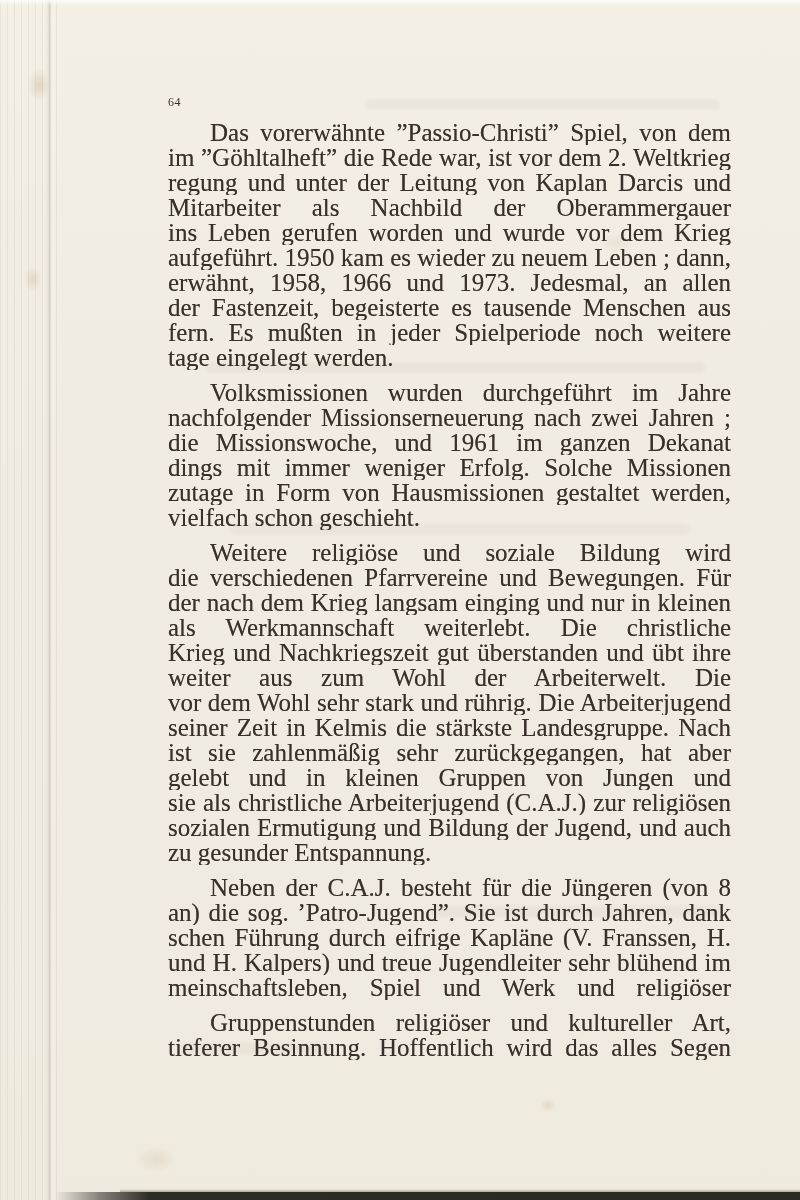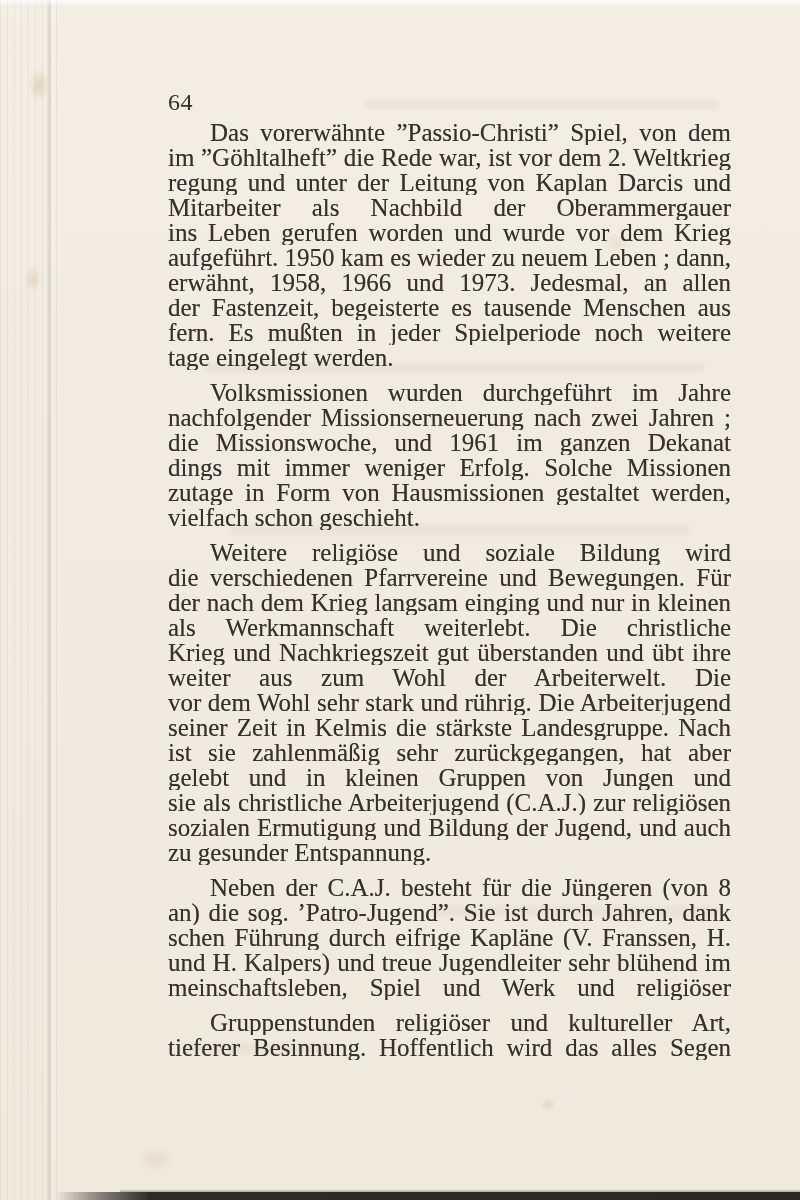--- a/index.html
+++ b/index.html
@@ -54,21 +54,21 @@
       rgba(46,42,38,0) 55px, rgba(46,42,38,0.55) 100px, #2e2a26 150px, #2b2723 100%);
   }
   .bottom-edge::before {
     content: ""; position: absolute; top: -3px; left: 120px; right: 0; height: 3px;
     background: linear-gradient(180deg, rgba(46,42,38,0), rgba(46,42,38,0.35));
   }
 
   
   .pagenum {
     position: absolute; left: 168px; top: 90px;
-    font-size: 24px; line-height: 24px; color: #38302a;
+    font-size: 12px; line-height: 24px; color: #38302a;
     letter-spacing: 0.5px;
   }
 
   
   .textblock {
     position: absolute; left: 168px; top: 120px; width: 563px;
     color: #38302a;
     font-size: 25px;
     text-shadow: 0 0 0.5px rgba(56,48,42,0.55);
   }

